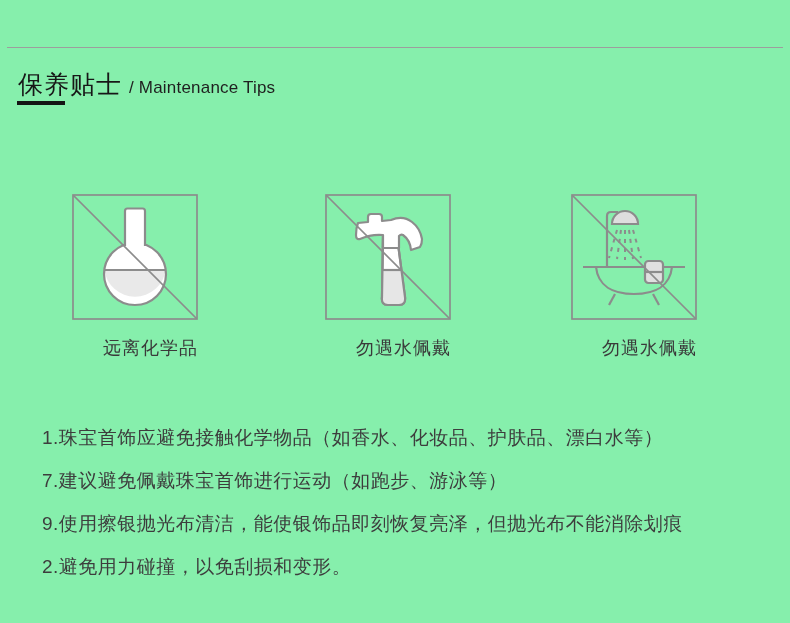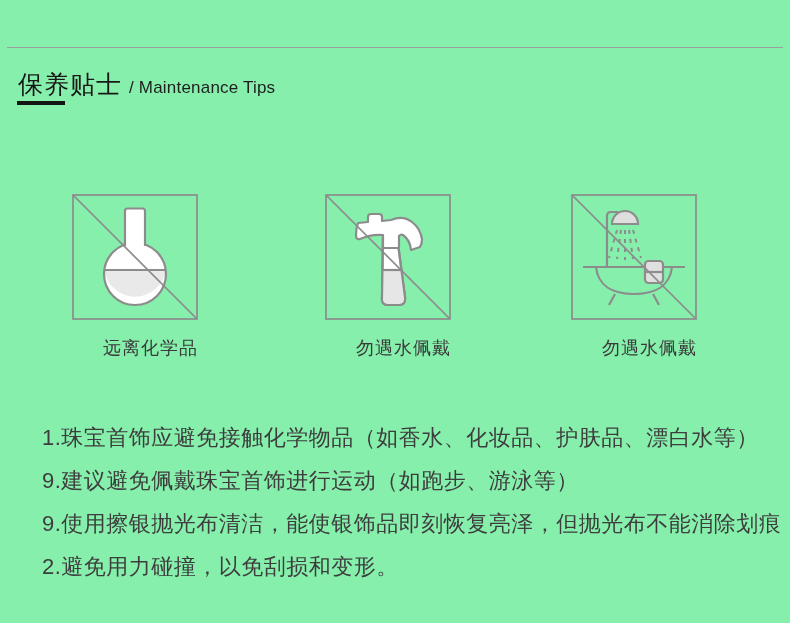--- a/index.html
+++ b/index.html
@@ -33,21 +33,21 @@
   }
   .icon-col.c1{left:72px;}
   .icon-col.c2{left:325px;}
   .icon-col.c3{left:571px;}
   .icon-box{width:126px;height:126px;display:block;}
   .icon-label{
     margin-top:16px;font-size:18px;color:#3a3a3a;letter-spacing:1px;
   }
   .tips{
     position:absolute;left:42px;top:416px;width:730px;
-    font-size:22px;color:#3d3d3d;
+    font-size:19px;color:#3d3d3d;
   }
   .tip-line{
     line-height:43px;white-space:nowrap;letter-spacing:0.5px;
   }
 </style>
 </head>
 <body>
 
 <div class="page">
 
@@ -115,18 +115,18 @@
         <rect x="74" y="67" width="18" height="22" rx="3.5" fill="#e0e0e0"></rect>
         <line x1="74" y1="78" x2="92" y2="78"></line>
       </g>
       <line x1="1.5" y1="1.5" x2="124.5" y2="124.5" stroke="#8c8c8c" stroke-width="1.7"></line>
     </svg>
     <div class="icon-label">勿遇水佩戴</div>
   </div>
 
   <div class="tips">
     <div class="tip-line">1.珠宝首饰应避免接触化学物品（如香水、化妆品、护肤品、漂白水等）</div>
-    <div class="tip-line">9.建议避免佩戴珠宝首饰进行运动（如跑步、游泳等）</div>
+    <div class="tip-line">7.建议避免佩戴珠宝首饰进行运动（如跑步、游泳等）</div>
     <div class="tip-line">9.使用擦银抛光布清洁，能使银饰品即刻恢复亮泽，但抛光布不能消除划痕</div>
     <div class="tip-line">2.避免用力碰撞，以免刮损和变形。</div>
   </div>
 
 </div>
 
 </body></html>

